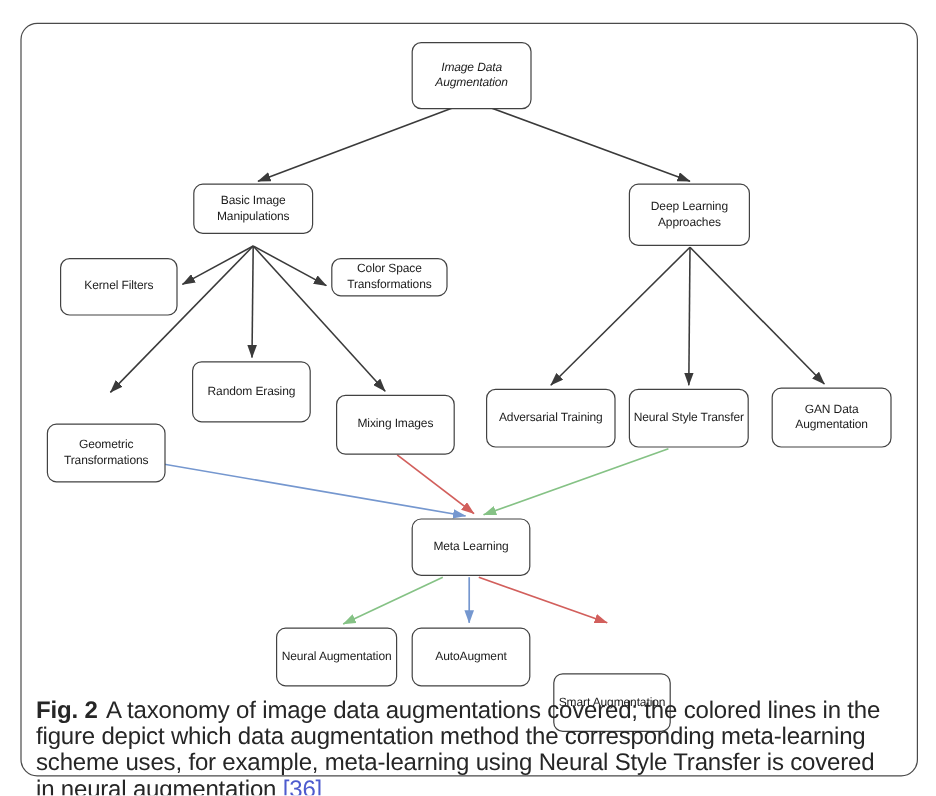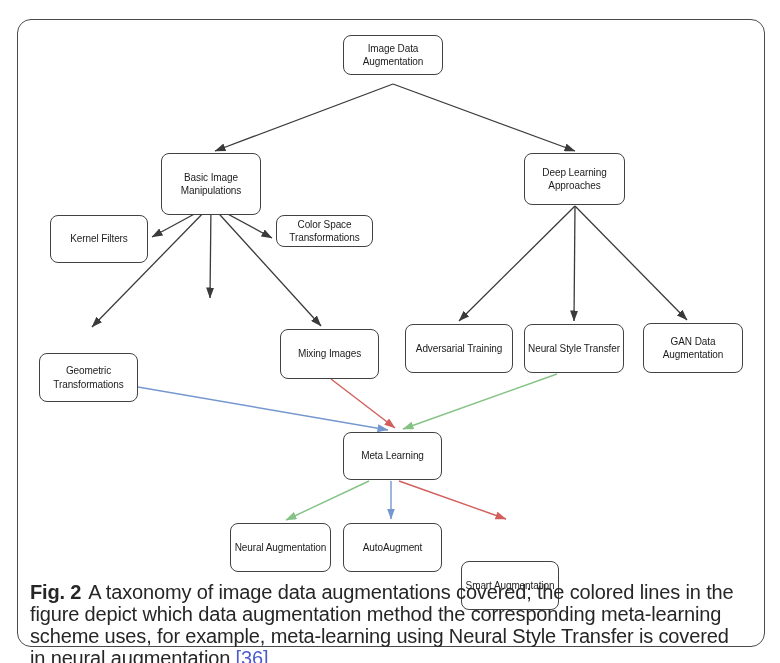--- a/index.html
+++ b/index.html
@@ -6,22 +6,22 @@
   #page{position:relative;width:780px;height:663px;background:#ffffff;overflow:hidden;
         font-family:"Liberation Sans","DejaVu Sans",sans-serif;}
   #frame{position:absolute;left:17px;top:19px;width:746px;height:626px;
          border:1.5px solid #4a4a4a;border-radius:14px;background:transparent;}
   #edges{position:absolute;left:0;top:0;width:780px;height:663px;pointer-events:none;}
   .node{position:absolute;border:1.3px solid #424242;border-radius:8px;background:#ffffff;
         display:flex;align-items:center;justify-content:center;text-align:center;
         font-size:10px;letter-spacing:-0.1px;line-height:1.35;color:#1c1c1c;
         padding:2px 2px;box-sizing:border-box;}
   .node.nowrap span{white-space:nowrap;}
-  #n-root{left:343px;top:35px;width:100px;height:40px;}
-  #n-basic{left:161px;top:153px;width:100px;height:62px;}
+  #n-root{left:343px;top:35px;width:100px;height:56px;font-style:italic;}
+  #n-basic{left:161px;top:153px;width:100px;height:42px;}
   #n-deep{left:524px;top:153px;width:101px;height:52px;}
   #n-kernel{left:50px;top:215px;width:98px;height:48px;}
   #n-colorspace{left:276px;top:215px;width:97px;height:32px;}
   #n-geometric{left:39px;top:330px;width:99px;height:49px;margin-top:23px;}
   #n-random{left:160px;top:301px;width:99px;height:51px;}
   #n-mixing{left:280px;top:329px;width:99px;height:50px;}
   #n-adversarial{left:405px;top:324px;width:108px;height:49px;}
   #n-nst{left:524px;top:324px;width:100px;height:49px;}
   #n-gan{left:643px;top:323px;width:100px;height:50px;}
   #n-meta{left:343px;top:432px;width:99px;height:48px;border-width:1.8px;}
@@ -85,20 +85,23 @@
     </div>
   <div class="node nowrap" id="n-kernel">
       <span>Kernel Filters</span>
     </div>
   <div class="node" id="n-colorspace">
       <span>Color Space Transformations</span>
     </div>
   <div class="node" id="n-geometric">
       <span>Geometric Transformations</span>
     </div>
+  <div class="node nowrap" id="n-random">
+      <span>Random Erasing</span>
+    </div>
   <div class="node nowrap" id="n-mixing">
       <span>Mixing Images</span>
     </div>
   <div class="node nowrap" id="n-adversarial">
       <span>Adversarial Training</span>
     </div>
   <div class="node" id="n-gan">
       <span>GAN Data Augmentation</span>
     </div>
   <div class="node nowrap" id="n-nst">

